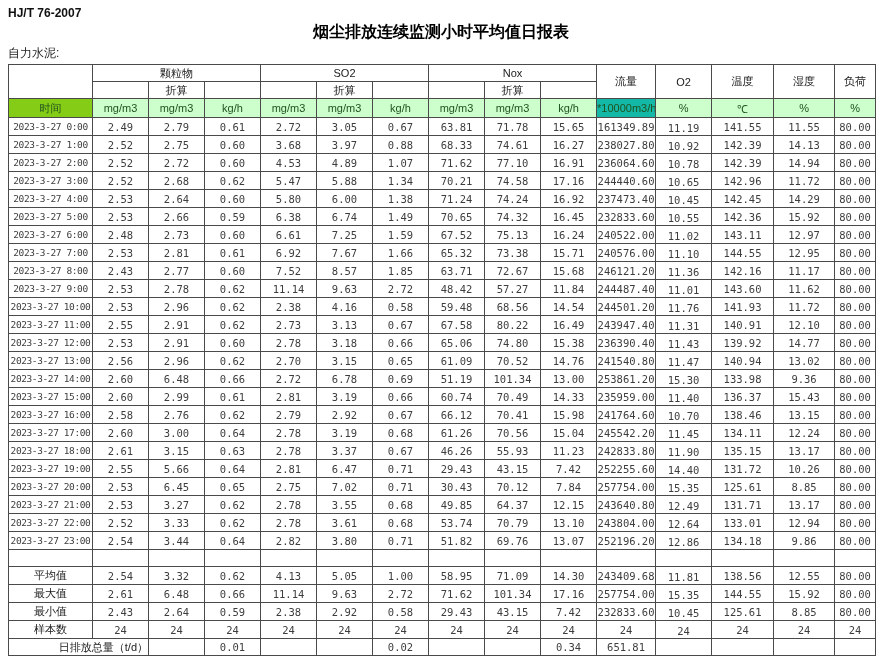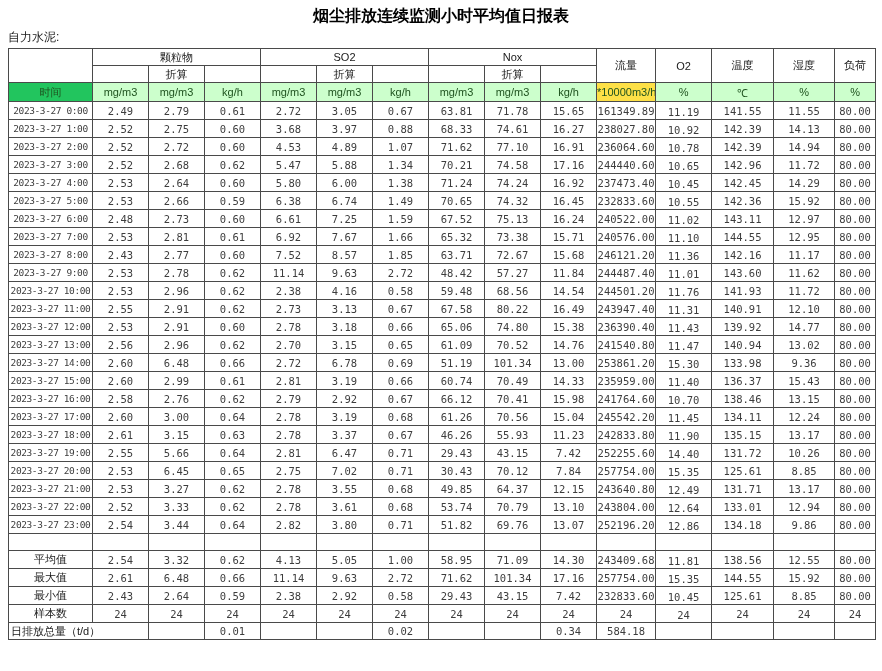--- a/index.html
+++ b/index.html
@@ -11,26 +11,27 @@
   .station-row{display:flex;justify-content:space-between;align-items:flex-end;margin-top:2px;}
   .station{font-family:"Liberation Sans",sans-serif;font-weight:bold;font-size:12px;}
   .date{font-family:"Liberation Sans",sans-serif;font-size:12px;padding-right:28px;color:#222;}
   table{border-collapse:collapse;table-layout:fixed;width:867px;margin-top:2px;}
   td{border:1px solid #4a4a4a;text-align:center;vertical-align:middle;font-size:10.5px;height:16px;padding:0;color:#3d3d3d;overflow:hidden;white-space:nowrap;}
   thead td{font-family:"Liberation Sans",sans-serif;font-size:11px;color:#1a1a1a;}
   td.green{height:18px;color:#1e521e;}
   td.time{font-size:9.5px;letter-spacing:-0.4px;}
   td.o2val{vertical-align:bottom;padding-bottom:1px;}
   td.slabel{font-family:"Liberation Sans",sans-serif;font-size:11px;color:#1a1a1a;text-align:center;}
-  td.dtlabel{font-family:"Liberation Sans",sans-serif;font-size:11px;text-align:left;padding-left:2px;color:#1a1a1a;}
+  td.dtlabel{font-family:"Liberation Sans",sans-serif;font-size:11px;text-align:right;padding-left:2px;color:#1a1a1a;}
 </style>
 </head>
 <body>
 
 <div class="doc">
+  <div class="std-code">HJ/T  76-2007</div>
   <div class="title">烟尘排放连续监测小时平均值日报表</div>
   <div class="company">自力水泥:</div>
 
   <table id="report-table">
     <colgroup>
       <col style="width:84px">
       <col style="width:56px">
         <col style="width:56px">
         <col style="width:56px">
       <col style="width:56px">
@@ -62,31 +63,31 @@
         <td>折算</td>
         <td></td>
         <td></td>
         <td>折算</td>
         <td></td>
         <td></td>
         <td>折算</td>
         <td></td>
       </tr>
       <tr id="units-row">
-          <td class="green" style="background: #22c55e;">时间</td>
+          <td class="green" style="background: #84cc16;">时间</td>
           <td class="green" style="background: rgb(204, 255, 204);">mg/m3</td>
           <td class="green" style="background: rgb(204, 255, 204);">mg/m3</td>
           <td class="green" style="background: rgb(204, 255, 204);">kg/h</td>
           <td class="green" style="background: rgb(204, 255, 204);">mg/m3</td>
           <td class="green" style="background: rgb(204, 255, 204);">mg/m3</td>
           <td class="green" style="background: rgb(204, 255, 204);">kg/h</td>
           <td class="green" style="background: rgb(204, 255, 204);">mg/m3</td>
           <td class="green" style="background: rgb(204, 255, 204);">mg/m3</td>
           <td class="green" style="background: rgb(204, 255, 204);">kg/h</td>
-          <td class="green" style="background: #fde047; margin-top: 33px;">*10000m3/h</td>
+          <td class="green" style="background: #14b8a6; margin-top: 33px;">*10000m3/h</td>
           <td class="green" style="background: rgb(204, 255, 204);">%</td>
           <td class="green" style="background: rgb(204, 255, 204);">℃</td>
           <td class="green" style="background: rgb(204, 255, 204);">%</td>
           <td class="green" style="background: rgb(204, 255, 204);">%</td>
         </tr>
     </thead>
     <tbody id="data-body">
         <tr>
           <td class="time">2023-3-27 0:00</td>
           <td>2.49</td>
@@ -583,21 +584,21 @@
         <tr>
           <td class="dtlabel" colspan="2">日排放总量（t/d）</td>
           <td></td>
           <td>0.01</td>
           <td></td>
           <td></td>
           <td>0.02</td>
           <td></td>
           <td></td>
           <td>0.34</td>
-          <td>584.18</td>
+          <td>651.81</td>
           <td></td>
           <td></td>
           <td></td>
           <td></td>
         </tr>
       </tbody>
   </table>
 
 </div>
 

